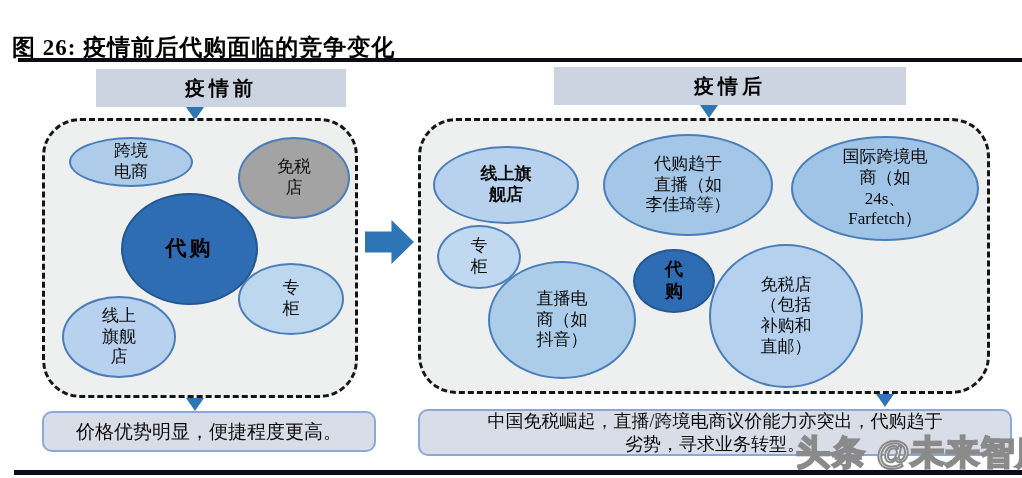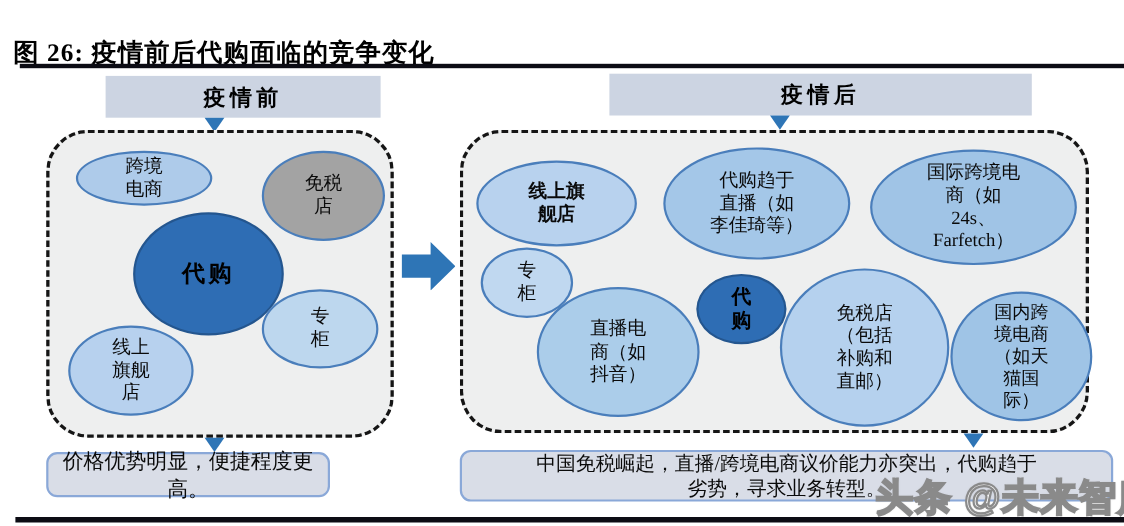--- a/index.html
+++ b/index.html
@@ -15,21 +15,21 @@
   .rule { position:absolute; background:#0c0c14; }
   .rule.top { left:18px; top:58px; width:1004px; height:4px; }
   .rule.bottom { left:14px; top:470px; width:1008px; height:5px; }
 
   .header-box {
     position:absolute; height:38px; background:#ccd4e2;
     display:flex; align-items:center; justify-content:center;
     font-size:20px; font-weight:bold; color:#000; letter-spacing:4px;margin-left:36px;
   }
   .header-before { left:60px; top:69px; width:250px; }
-  .header-after  { left:518px; top:67px; width:384px; }
+  .header-after  { left:518px; top:67px; width:352px; }
 
   .tri-down {
     position:absolute; width:0; height:0;
     border-left:9px solid transparent; border-right:9px solid transparent;
     border-top:13px solid #2e75b6;
   }
   .tri1 { left:186px; top:107px; }
   .tri2 { left:186px; top:398px; }
   .tri3 { left:700px; top:105px; }
   .tri4 { left:876px; top:394px; }
@@ -70,21 +70,21 @@
     position:absolute; left:365px; top:220px; width:49px; height:44px;
     background:#2e75b6;
     clip-path:polygon(0 26%, 54% 26%, 54% 0, 100% 50%, 54% 100%, 54% 74%, 0 74%);
   }
 
   .caption-box {
     position:absolute; background:#d9dde7; border:2px solid #8aa8d8;
     border-radius:10px; display:flex; align-items:center; justify-content:center;
     text-align:center; color:#0a0a0a; white-space:pre-line;
   }
-  .caption-before { left:42px; top:411px; width:258px; height:41px; font-size:19px; }
+  .caption-before { left:42px; top:411px; width:334px; height:41px; font-size:19px; }
   .caption-after  { left:418px; top:409px; width:594px; height:47px; font-size:18px; line-height:1.24; }
 
   .watermark {
     position:absolute; left:796px; top:430px; font-family:"Liberation Sans",sans-serif;
     font-weight:bold; font-size:34px; color:#ffffff; letter-spacing:1px;
     -webkit-text-stroke:2px #8a8a8a;
     text-shadow:0 0 2px #999;
     z-index:5; white-space:nowrap;
   }
 </style>
@@ -134,25 +134,20 @@
 柜</div>
     <div class="bubble a-zhibo">直播电
 商（如
 抖音）</div>
     <div class="bubble dark a-daigou">代
 购</div>
     <div class="bubble a-mianshui">免税店
 （包括
 补购和
 直邮）</div>
-    <div class="bubble a-domestic">国内跨
-境电商
-（如天
-猫国
-际）</div>
   </div>
 
   <div class="tri-down tri4"></div>
   <div class="caption-box caption-after">中国免税崛起，直播/跨境电商议价能力亦突出，代购趋于
 劣势，寻求业务转型。</div>
 
   <div class="watermark">头条 @未来智库</div>
   <div class="rule bottom"></div>
 
 </div>

